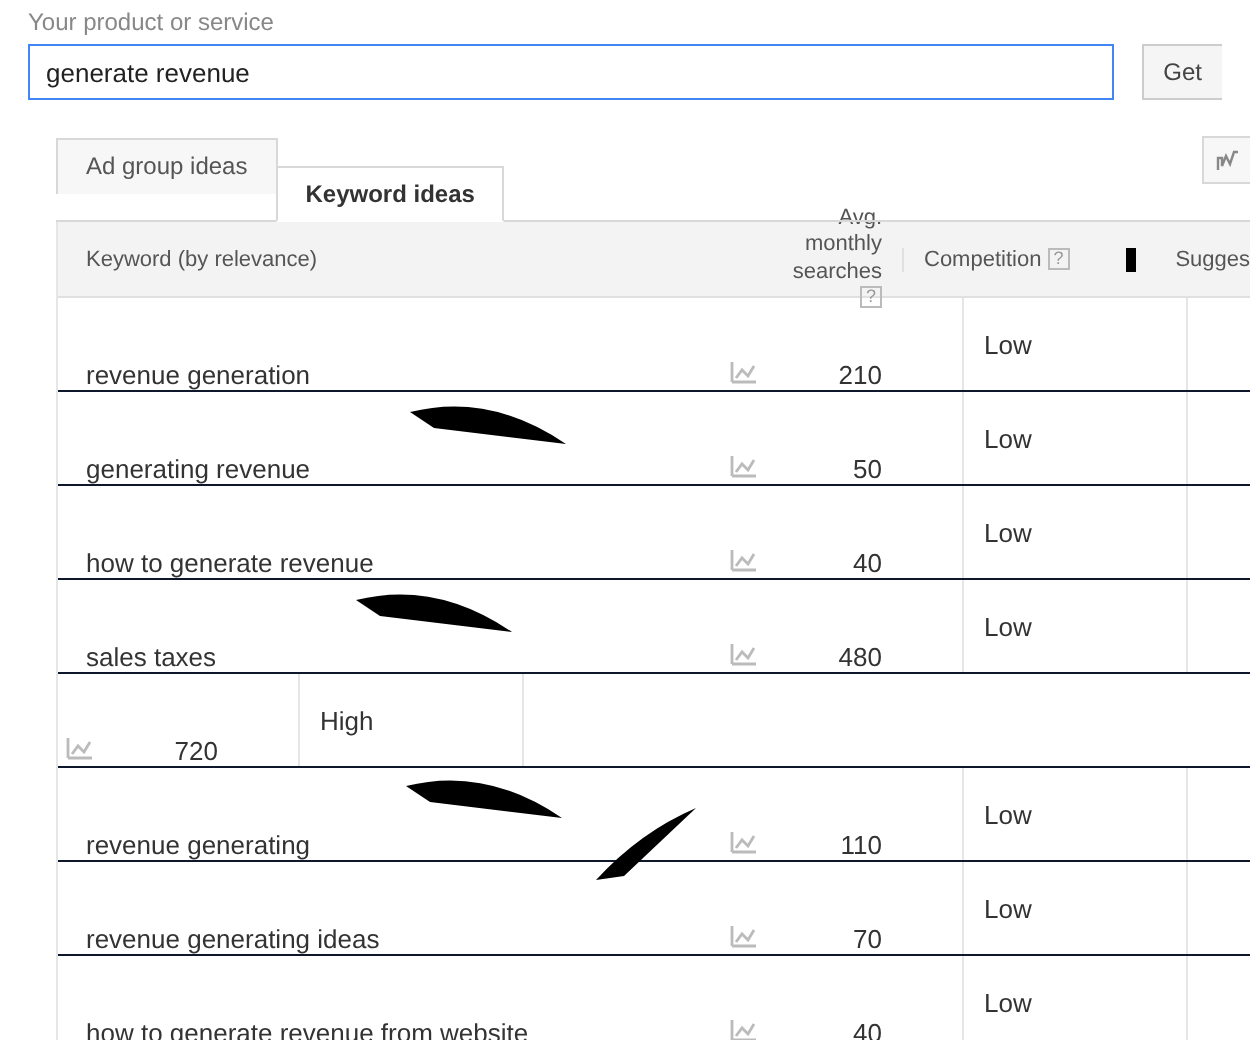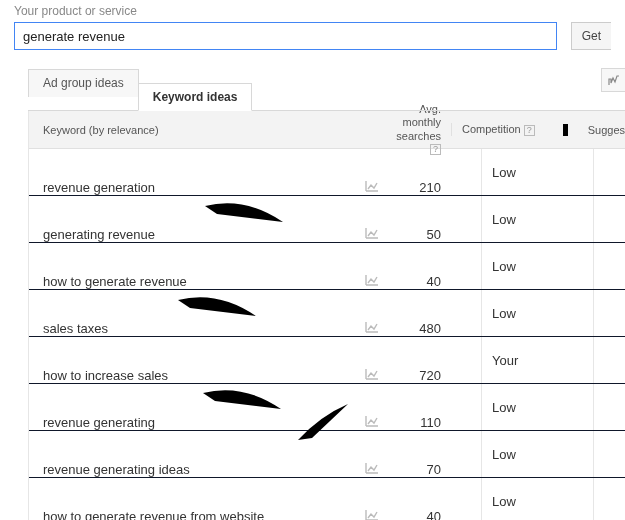--- a/index.html
+++ b/index.html
@@ -224,26 +224,25 @@
         <div class="row">
           <div class="col-keyword">sales taxes</div>
           <div class="col-chart"><svg class="chart-icon-svg" width="14" height="12" viewBox="0 0 14 12">
               <path d="M1 11 L1 1 M1 11 L13 11 M3 9 L6 5 L9 8 L12 3"></path>
             </svg></div>
           <div class="col-searches">480</div>
           <div class="col-comp">Low</div>
           <div class="col-sugg"></div>
         </div>
         <div class="row">
-          <div class="col-keyword">how to increase sales</div>
           <div class="col-chart"><svg class="chart-icon-svg" width="14" height="12" viewBox="0 0 14 12">
               <path d="M1 11 L1 1 M1 11 L13 11 M3 9 L6 5 L9 8 L12 3"></path>
             </svg></div>
           <div class="col-searches">720</div>
-          <div class="col-comp">Your</div>
+          <div class="col-comp">High</div>
           <div class="col-sugg"></div>
         </div>
         <div class="row">
           <div class="col-keyword">revenue generating</div>
           <div class="col-chart"><svg class="chart-icon-svg" width="14" height="12" viewBox="0 0 14 12">
               <path d="M1 11 L1 1 M1 11 L13 11 M3 9 L6 5 L9 8 L12 3"></path>
             </svg></div>
           <div class="col-searches">110</div>
           <div class="col-comp">Low</div>
           <div class="col-sugg"></div>

